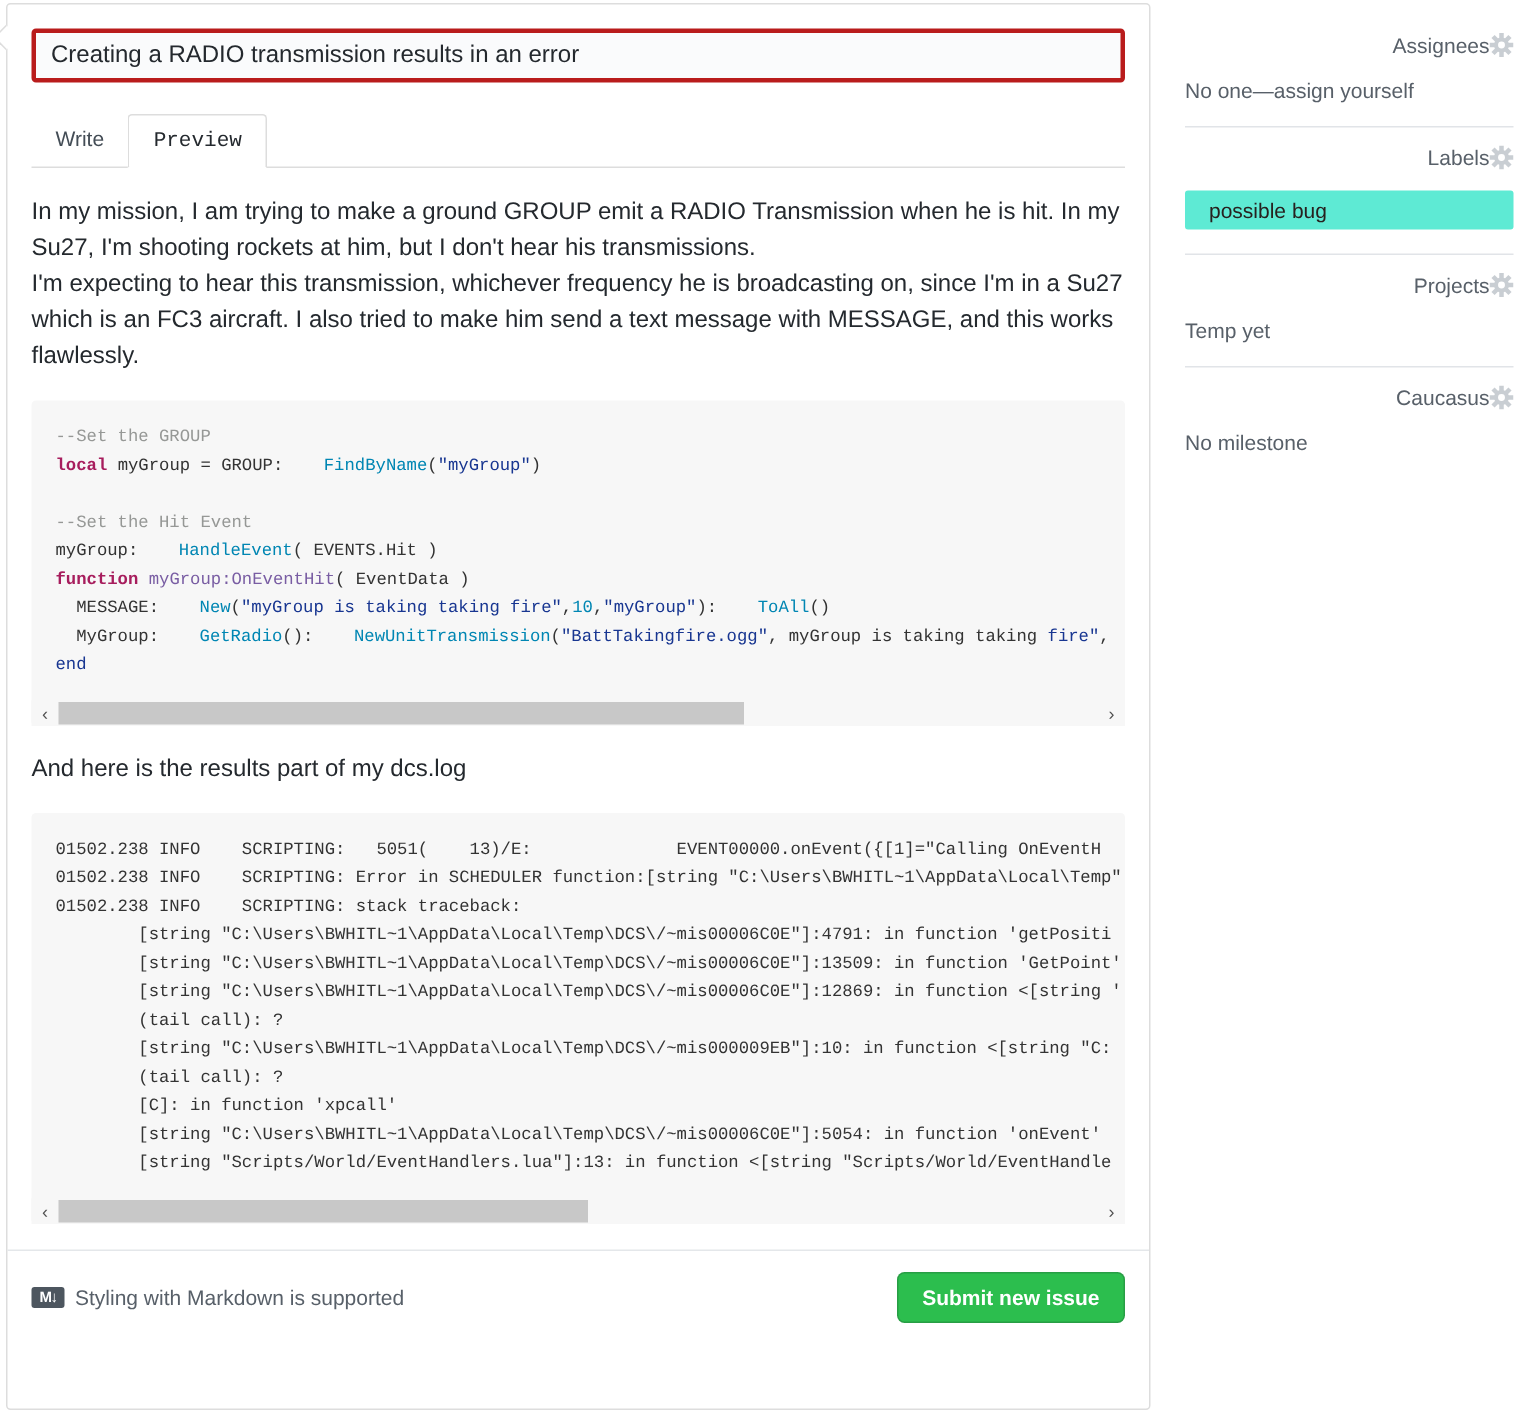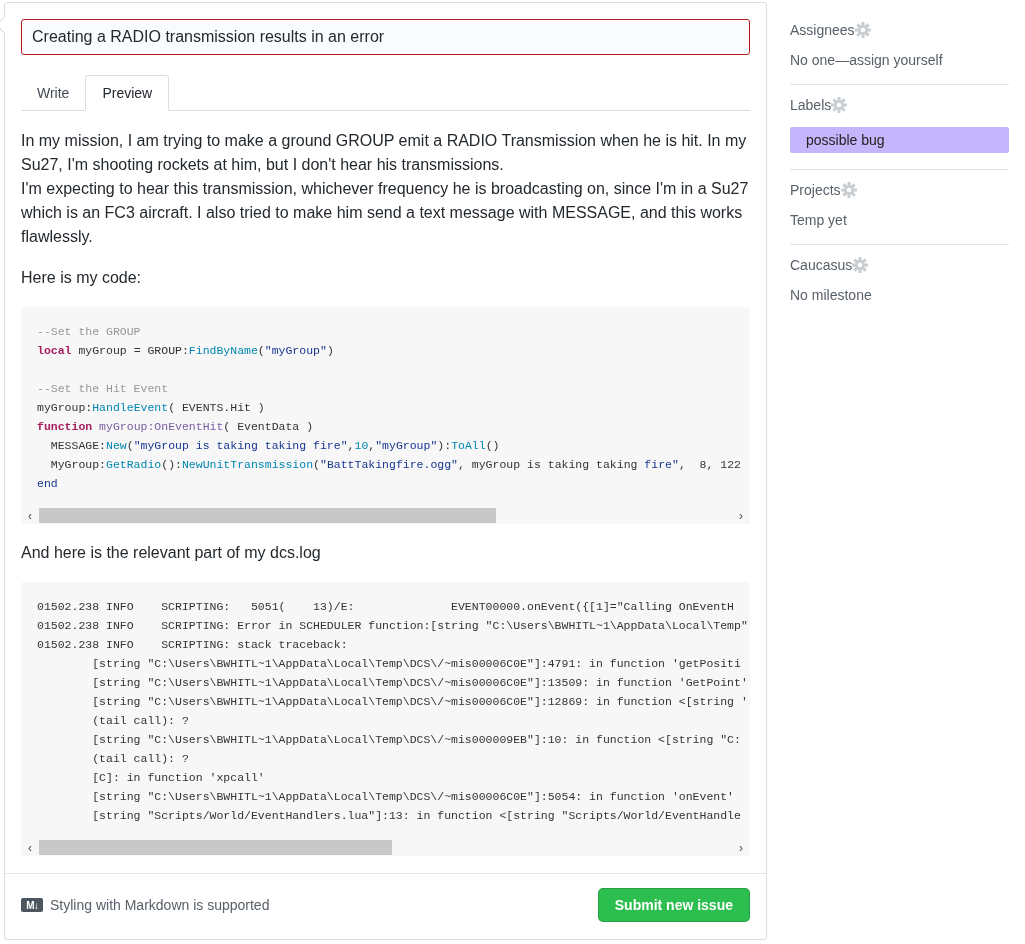--- a/index.html
+++ b/index.html
@@ -7,39 +7,39 @@
     font-family:"Liberation Sans","DejaVu Sans",sans-serif; color:#24292e; }
 
   
   .main-box { position:absolute; left:4px; top:2px; width:763px; min-height:938px;
     background:#fff; border:1px solid #ddd; border-radius:3px; padding:16px; }
   .caret { position:absolute; left:-7px; top:16px; width:12px; height:12px; background:#fff;
     border-left:1px solid #ddd; border-bottom:1px solid #ddd; transform:rotate(45deg); }
 
   .title-input { width:100%; height:36px; padding:6px 10px; font-size:16px;
     font-family:"Liberation Sans","DejaVu Sans",sans-serif; color:#24292e;
-    background:#fafbfc; border:1px solid #b91c1c; border-radius:3px; outline:none; }
+    background:#fafbfc; border:3px solid #b91c1c; border-radius:3px; outline:none; }
 
   .tabs { margin-top:20px; border-bottom:1px solid #ddd; padding-left:0; }
   .tab { display:inline-block; padding:9px 16px; font-size:14px; color:#444d56; cursor:pointer; }
   .tab.active { color:#24292e; background:#fff; border:1px solid #ddd; border-bottom:1px solid #fff;
-    border-radius:3px 3px 0 0; margin-bottom:-1px; }
+    border-radius:3px 3px 0 0; margin-bottom:-1px;font-family:Liberation Mono, monospace; }
 
   .preview-body { padding-top:18px; font-size:16px; line-height:24px; color:#24292e; }
   .preview-body p { margin-bottom:17px; }
 
   .gray-block { background:#f7f7f7; border-radius:3px; margin-bottom:17px; }
   pre.codearea { padding:15px 16px 14px 16px; overflow:hidden;
     font-family:"Liberation Mono","DejaVu Sans Mono",monospace;
     font-size:11.5px; line-height:19px; color:#333; }
   .code-line { white-space:pre; height:19px; }
   .cm { color:#969896;margin-top:36px; }                 
   .kw { color:#a71d5d; font-weight:bold;}
   .st { color:#183691; }                 
-  .fn { color:#0086b3; }                 
+  .fn { color:#0086b3;margin-left:27px; }                 
   .fd { color:#795da3; }                 
   .nm { color:#0086b3; }                 
   .pl { color:#333; }
 
   
   .hscrollbar { height:17px; display:flex; align-items:stretch; background:#f7f7f7;
     border-radius:0 0 3px 3px; }
   .sb-arrow { width:18px; display:flex; align-items:center; justify-content:center;
     font-size:12px; color:#505050; background:#f7f7f7; cursor:pointer; user-select:none; }
   .sb-track { flex:1; position:relative; background:#f7f7f7; }
@@ -54,55 +54,54 @@
     font-size:10px; font-weight:bold; display:flex; align-items:center; justify-content:center;
     letter-spacing:-1px; }
   .submit-btn { background:#2cbe4e; color:#fff; border:1px solid rgba(27,31,35,0.2);
     border-radius:5px; padding:8px 16px; font-size:14px; font-weight:bold; cursor:pointer;
     font-family:"Liberation Sans","DejaVu Sans",sans-serif; }
 
   
   .sidebar { position:absolute; left:790px; top:10px; width:219px; }
   .sb-section { padding:12px 0 16px 0; border-bottom:1px solid #e1e4e8; }
   .sb-section.last { border-bottom:none; }
-  .sb-head { display:flex; justify-content:flex-start; align-items:center; margin-bottom:14px; }
+  .sb-head { display:flex; justify-content:flex-end; align-items:center; margin-bottom:14px; }
   .sb-title { font-size:14px; color:#586069; }
   .gear { cursor:pointer; line-height:0; }
   .sb-text { font-size:14px; color:#586069; }
   .label-chip { height:26px; display:flex; align-items:center; padding-left:16px;
     border-radius:2px; font-size:14px; color:#27211f; cursor:pointer; }
 </style>
 </head>
 <body>
 
 <div class="main-box">
   <div class="caret"></div>
 
   <input class="title-input" type="text" value="Creating a RADIO transmission results in an error" style="">
 
   <div class="tabs">
     <span class="tab">Write</span><span class="tab active">Preview</span>
   </div>
 
   <div class="preview-body">
     <p>In my mission, I am trying to make a ground GROUP emit a RADIO Transmission when he is hit. In my Su27, I'm shooting rockets at him, but I don't hear his transmissions.<br>I'm expecting to hear this transmission, whichever frequency he is broadcasting on, since I'm in a Su27 which is an FC3 aircraft. I also tried to make him send a text message with MESSAGE, and this works flawlessly.</p>
-    <p>Here is my code:</p>
 
     <div class="gray-block">
       <pre class="codearea"><div class="code-line"><span class="cm">--Set the GROUP</span></div><div class="code-line"><span class="kw">local</span><span class="pl"> myGroup = GROUP:</span><span class="fn">FindByName</span><span class="pl">(</span><span class="st">"myGroup"</span><span class="pl">)</span></div><div class="code-line">&nbsp;</div><div class="code-line"><span class="cm">--Set the Hit Event</span></div><div class="code-line"><span class="pl">myGroup:</span><span class="fn">HandleEvent</span><span class="pl">( EVENTS.Hit )</span></div><div class="code-line"><span class="kw">function</span><span class="fd"> myGroup:OnEventHit</span><span class="pl">( EventData )</span></div><div class="code-line"><span class="pl">  MESSAGE:</span><span class="fn">New</span><span class="pl">(</span><span class="st">"myGroup is taking taking fire"</span><span class="pl">,</span><span class="nm">10</span><span class="pl">,</span><span class="st">"myGroup"</span><span class="pl">):</span><span class="fn">ToAll</span><span class="pl">()</span></div><div class="code-line"><span class="pl">  MyGroup:</span><span class="fn">GetRadio</span><span class="pl">():</span><span class="fn">NewUnitTransmission</span><span class="pl">(</span><span class="st">"BattTakingfire.ogg"</span><span class="pl">, myGroup is taking taking </span><span class="st">fire"</span><span class="pl">,  8, 122</span></div><div class="code-line"><span class="st">end</span></div></pre>
       <div class="hscrollbar">
         <span class="sb-arrow">‹</span>
         <span class="sb-track">
             <span class="sb-thumb thumb-code"></span>
           </span>
         <span class="sb-arrow">›</span>
       </div>
     </div>
 
-    <p>And here is the relevant part of my dcs.log</p>
+    <p>And here is the results part of my dcs.log</p>
 
     <div class="gray-block">
       <pre class="codearea"><div class="code-line">01502.238 INFO    SCRIPTING:   5051(    13)/E:              EVENT00000.onEvent({[1]="Calling OnEventH</div><div class="code-line">01502.238 INFO    SCRIPTING: Error in SCHEDULER function:[string "C:\Users\BWHITL~1\AppData\Local\Temp"</div><div class="code-line">01502.238 INFO    SCRIPTING: stack traceback:</div><div class="code-line">        [string "C:\Users\BWHITL~1\AppData\Local\Temp\DCS\/~mis00006C0E"]:4791: in function 'getPositi</div><div class="code-line">        [string "C:\Users\BWHITL~1\AppData\Local\Temp\DCS\/~mis00006C0E"]:13509: in function 'GetPoint'</div><div class="code-line">        [string "C:\Users\BWHITL~1\AppData\Local\Temp\DCS\/~mis00006C0E"]:12869: in function &lt;[string '</div><div class="code-line">        (tail call): ?</div><div class="code-line">        [string "C:\Users\BWHITL~1\AppData\Local\Temp\DCS\/~mis000009EB"]:10: in function &lt;[string "C:</div><div class="code-line">        (tail call): ?</div><div class="code-line">        [C]: in function 'xpcall'</div><div class="code-line">        [string "C:\Users\BWHITL~1\AppData\Local\Temp\DCS\/~mis00006C0E"]:5054: in function 'onEvent'</div><div class="code-line">        [string "Scripts/World/EventHandlers.lua"]:13: in function &lt;[string "Scripts/World/EventHandle</div></pre>
       <div class="hscrollbar">
         <span class="sb-arrow">‹</span>
         <span class="sb-track">
             <span class="sb-thumb thumb-log"></span>
           </span>
         <span class="sb-arrow">›</span>
       </div>
@@ -160,21 +159,21 @@
                 <rect x="-1.5" y="-8" width="3" height="4" transform="rotate(45)"></rect>
                 <rect x="-1.5" y="4" width="3" height="4" transform="rotate(45)"></rect>
                 <rect x="-8" y="-1.5" width="4" height="3" transform="rotate(45)"></rect>
                 <rect x="4" y="-1.5" width="4" height="3" transform="rotate(45)"></rect>
               </g>
               <circle r="2.3" fill="#fff"></circle>
             </g>
           </svg>
       </span>
     </div>
-    <div class="label-chip" style="background: #c4b5fd;">possible bug</div>
+    <div class="label-chip" style="background: #5eead4;">possible bug</div>
   </div>
 
   <div class="sb-section">
     <div class="sb-head">
       <span class="sb-title">Projects</span>
       <span class="gear">
         <svg width="16" height="16" viewBox="-8 -8 16 16">
             <g fill="#c9ced3">
               <circle r="5"></circle>
               <g>

